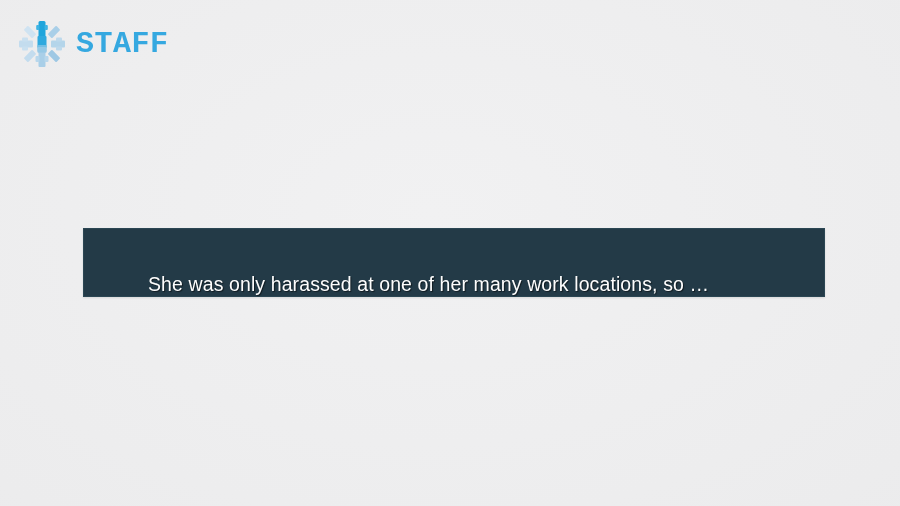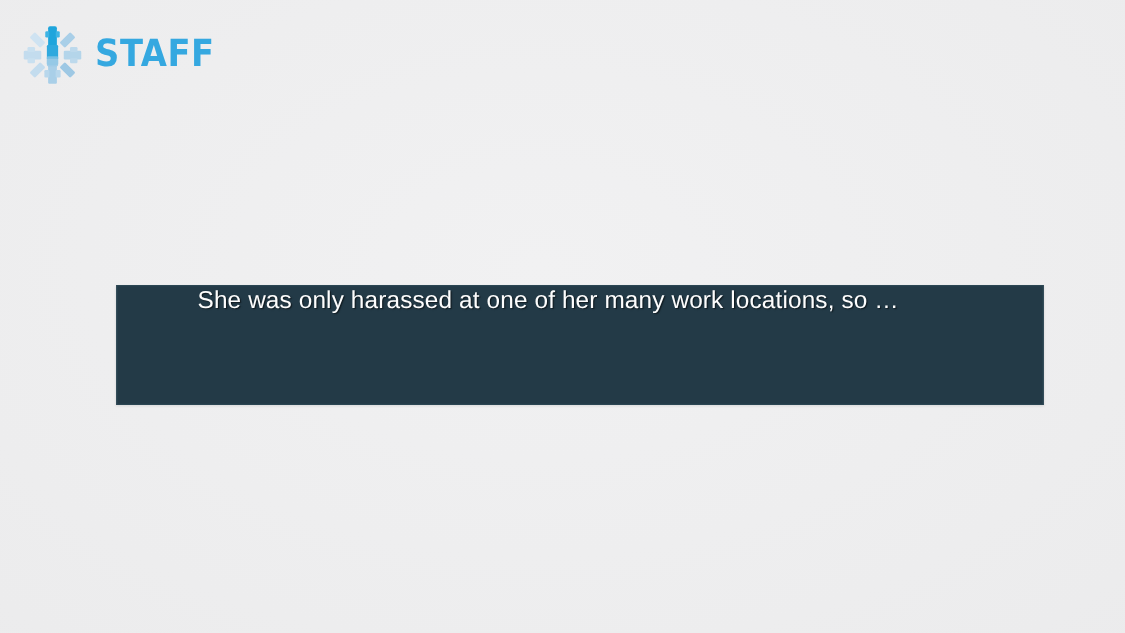--- a/index.html
+++ b/index.html
@@ -47,39 +47,40 @@
     line-height: 1;
     font-family: "DejaVu Sans", sans-serif;
     font-size: 30px;
     letter-spacing: 0.5px;
   }
 
   .word-staff {
     color: #35a8e0;
     font-weight: 600;
     font-stretch: semi-condensed;
+    font-family: Liberation Mono, monospace;
   }
 
   .word-arabia {
     color: #aece2b;
     font-weight: 600;
   }
 
   
   #caption-bar {
     position: absolute;
-    left: 93px;
+    left: 83px;
     top: 228px;
     width: 742px;
-    height: 96px;
+    height: 69px;
     background: #233a47;
     border: 1px solid #2b4653;
     box-sizing: border-box;
     display: flex;
-    align-items: flex-start;
+    align-items: flex-end;
     box-shadow: 0 1px 2px rgba(0,0,0,0.10);
   }
 
   #caption-text {
     color: #fdfdfd;
     font-family: "Liberation Sans", sans-serif;
     font-size: 19.5px;
     font-weight: 400;
     letter-spacing: 0.1px;
     white-space: nowrap;

